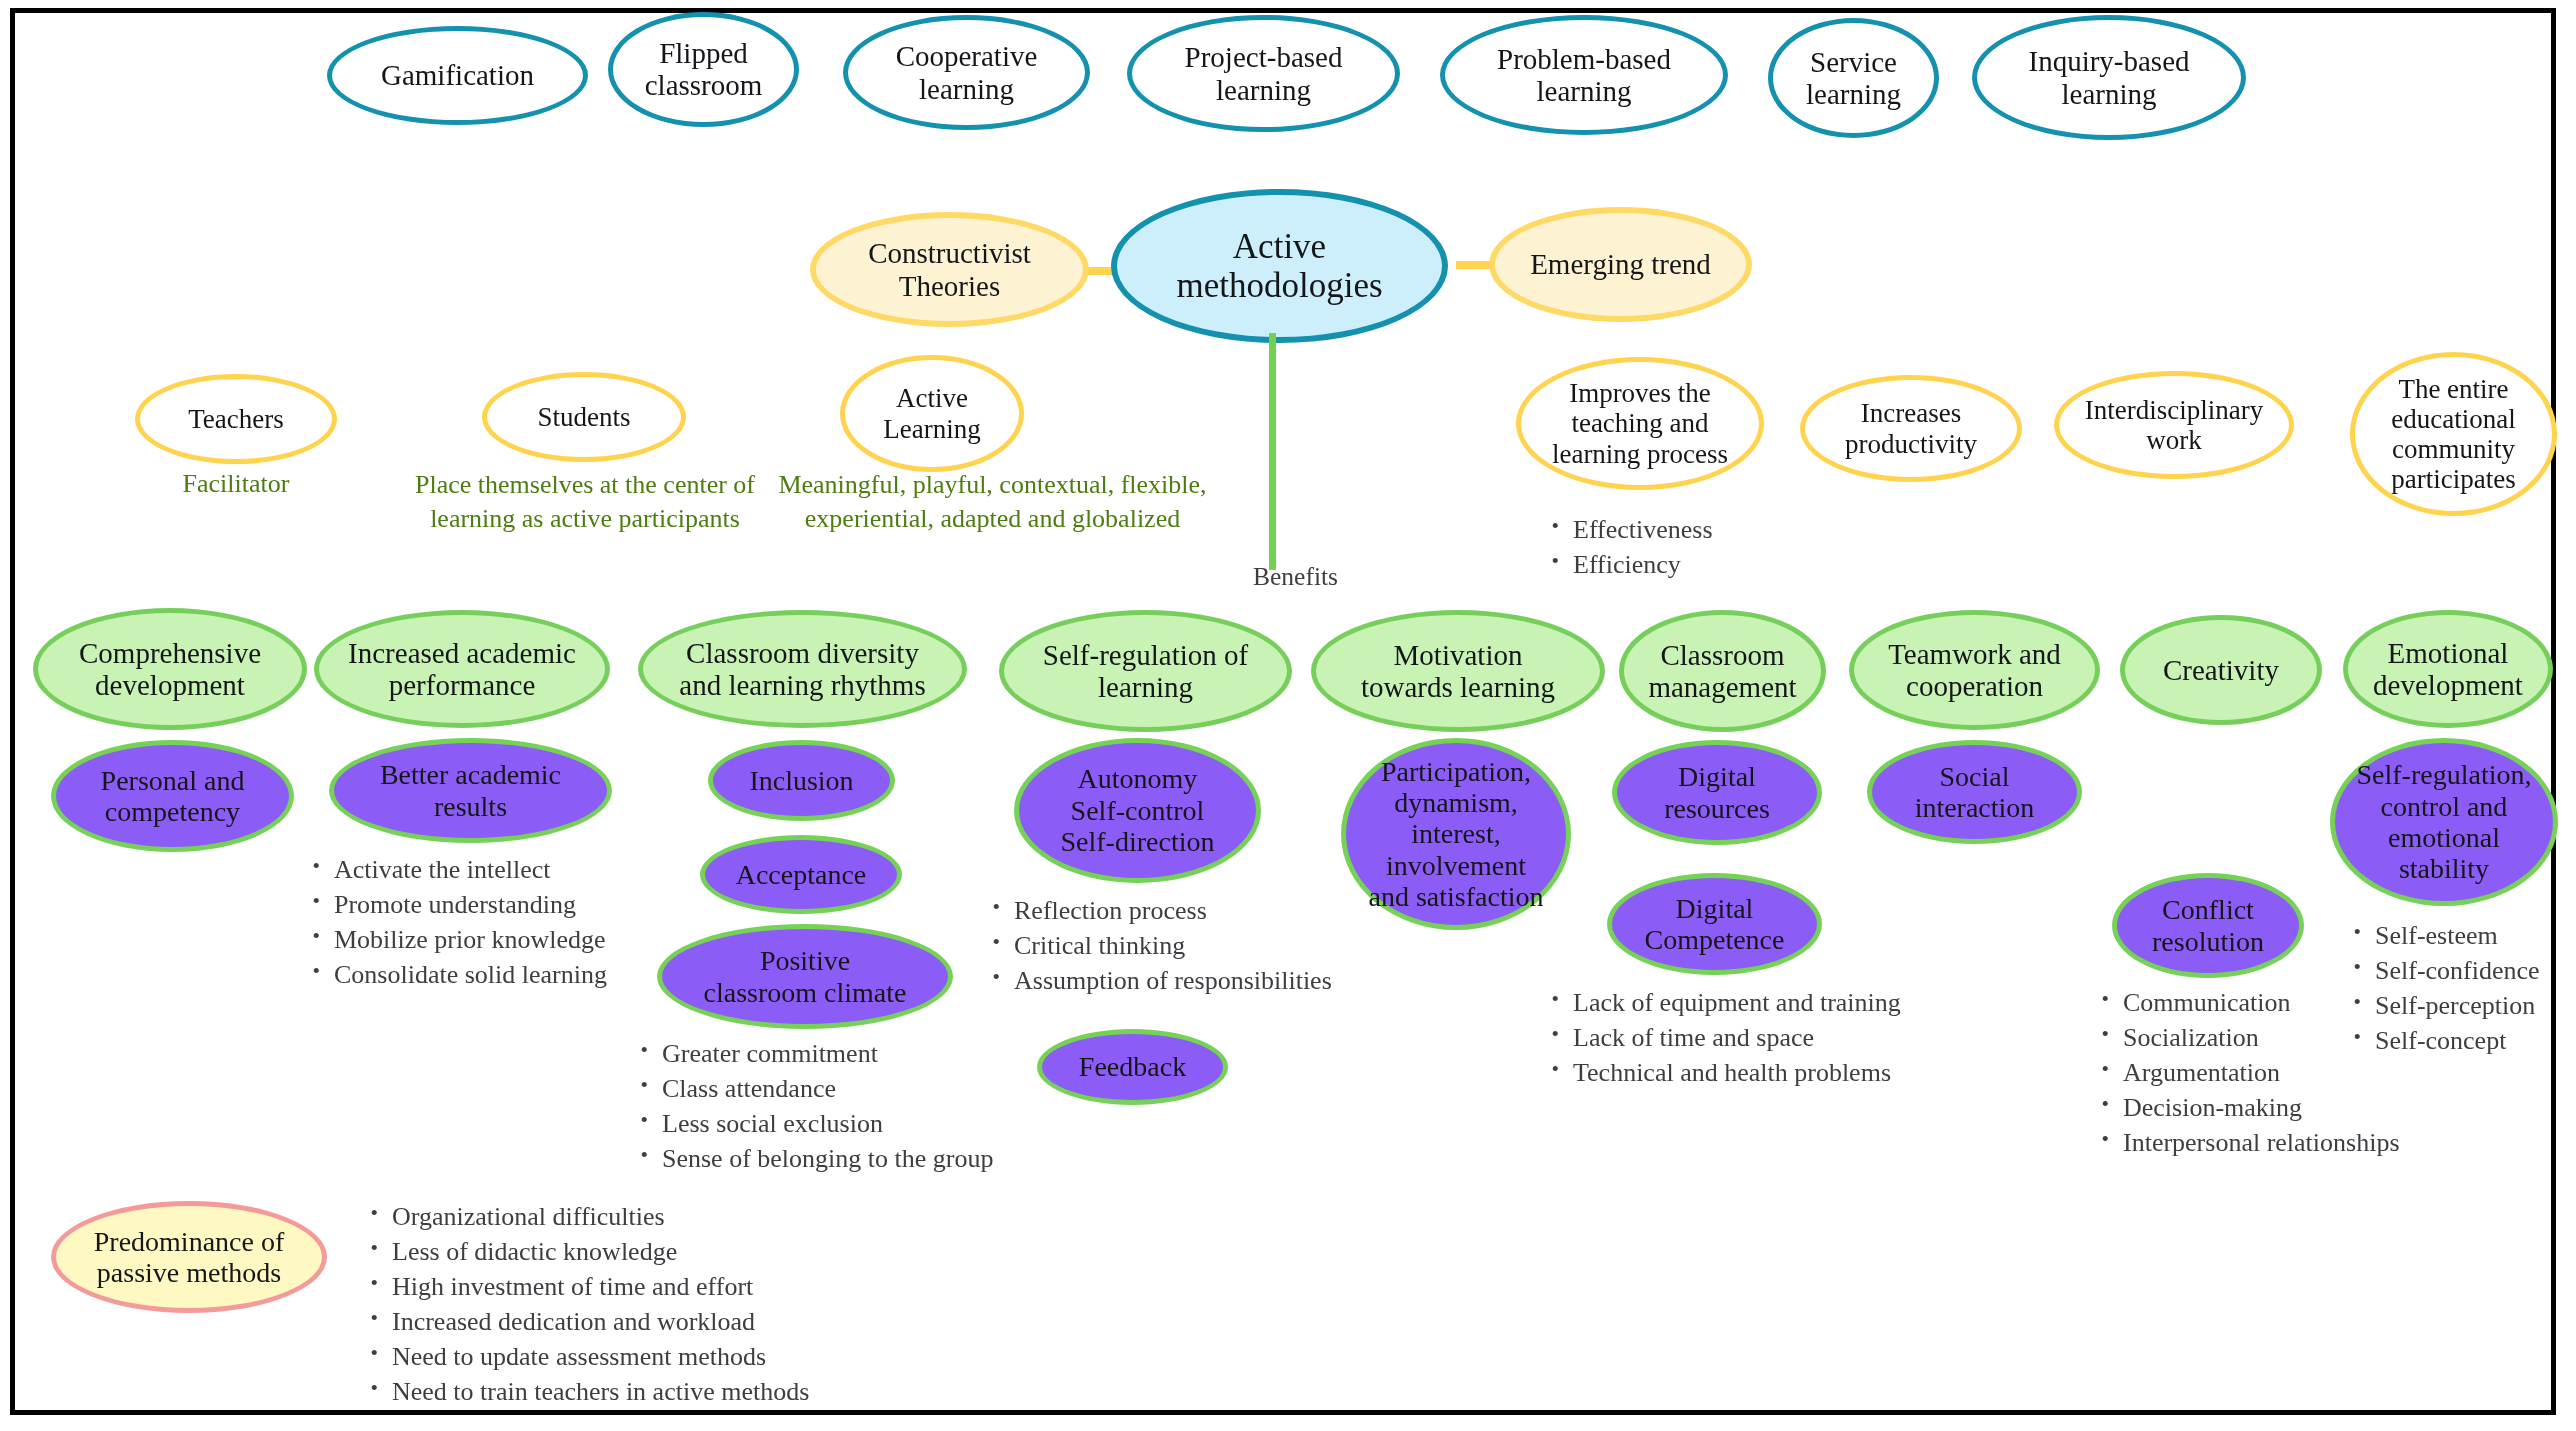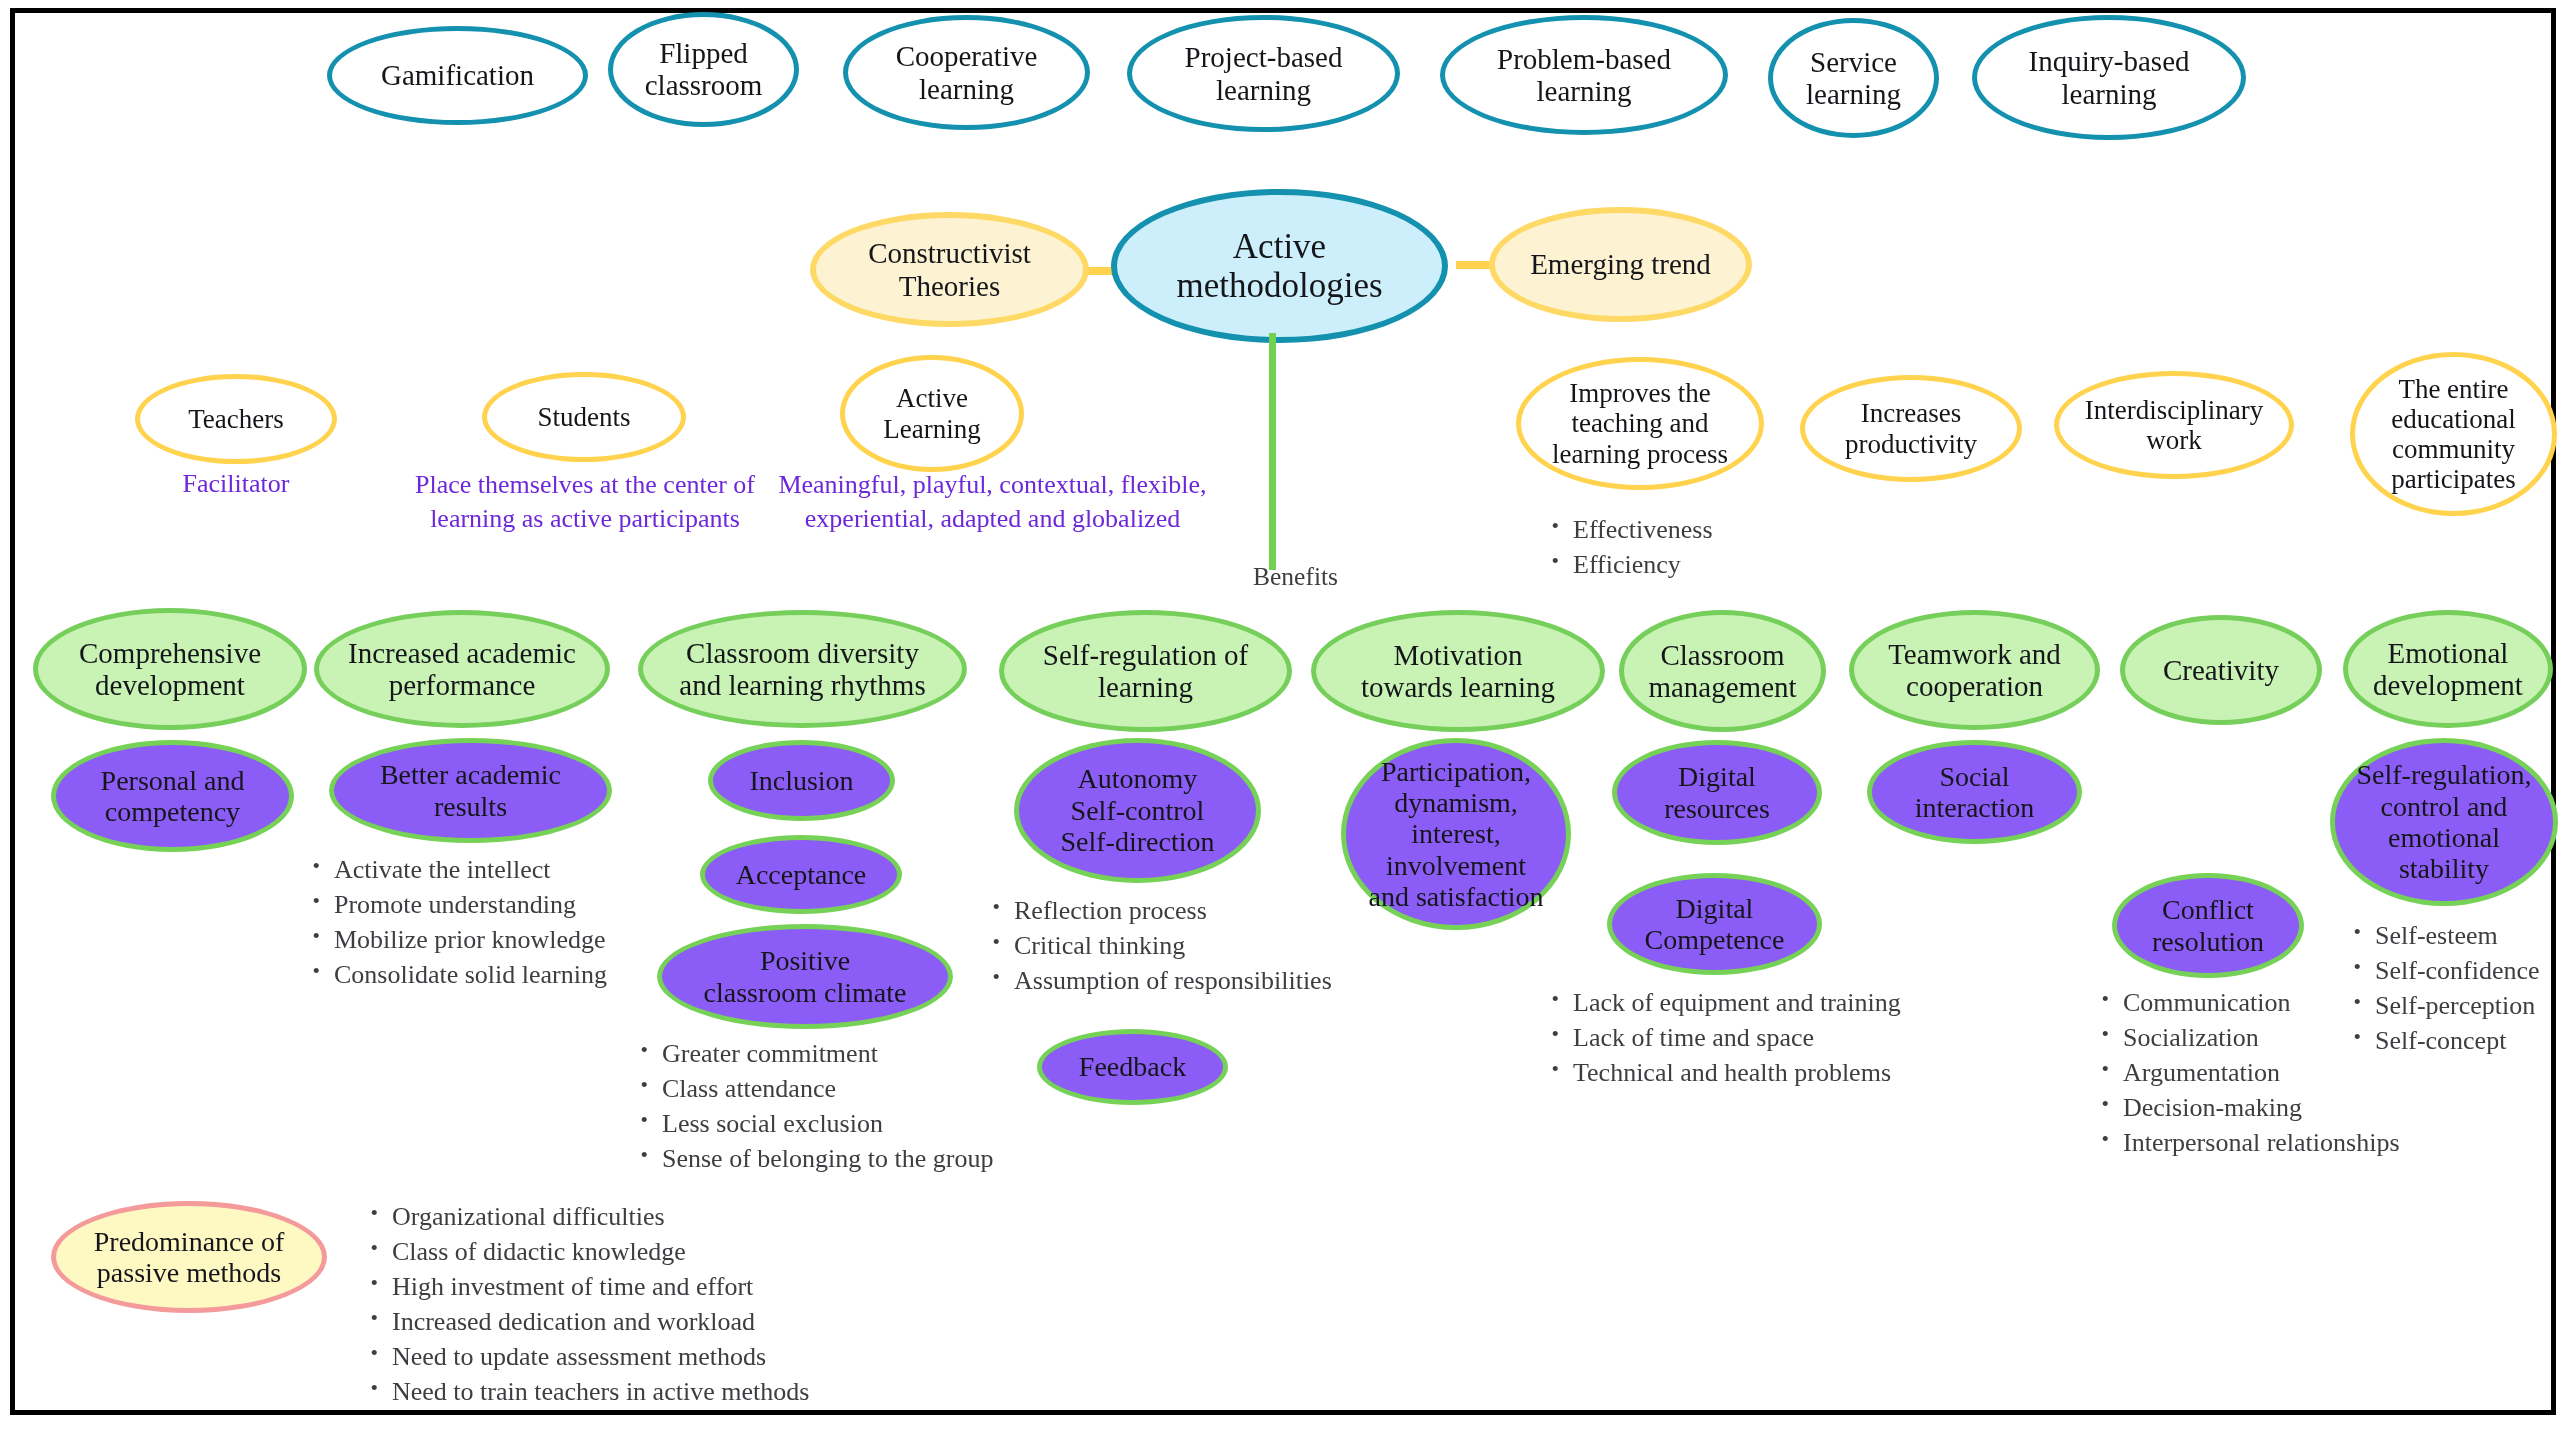--- a/index.html
+++ b/index.html
@@ -66,21 +66,21 @@
     background: #8b5cf6;
     font-size: 28px;
   }
   .pink-fill {
     border: 5.8px solid #f49a9a;
     background: #fef9c3;
     font-size: 28px;
   }
   .txt {
     position: absolute;
-    color: #6d28d9;
+    color: #4d7c0f;
     font-size: 26px;
     line-height: 1.30;
     white-space: pre-line;
   }
   .txt.center-al { text-align: center; }
   ul.bul {
     position: absolute;
     margin: 0;
     padding: 0 0 0 28px;
     list-style: none;
@@ -340,20 +340,20 @@
     <li>Self-perception</li>
     <li>Self-concept</li>
   </ul>
 
   <div class="node pink-fill" style="left:51px; top:1201px; width:276px; height:112px;">
     <span>Predominance of
 passive methods</span>
   </div>
   <ul class="bul" style="left:364px; top:1200px; width:559px;">
     <li>Organizational difficulties</li>
-    <li>Class of didactic knowledge</li>
+    <li>Less of didactic knowledge</li>
     <li>High investment of time and effort</li>
     <li>Increased dedication and workload</li>
     <li>Need to update assessment methods</li>
     <li>Need to train teachers in active methods</li>
   </ul>
 </div>
 
 
 </body></html>

